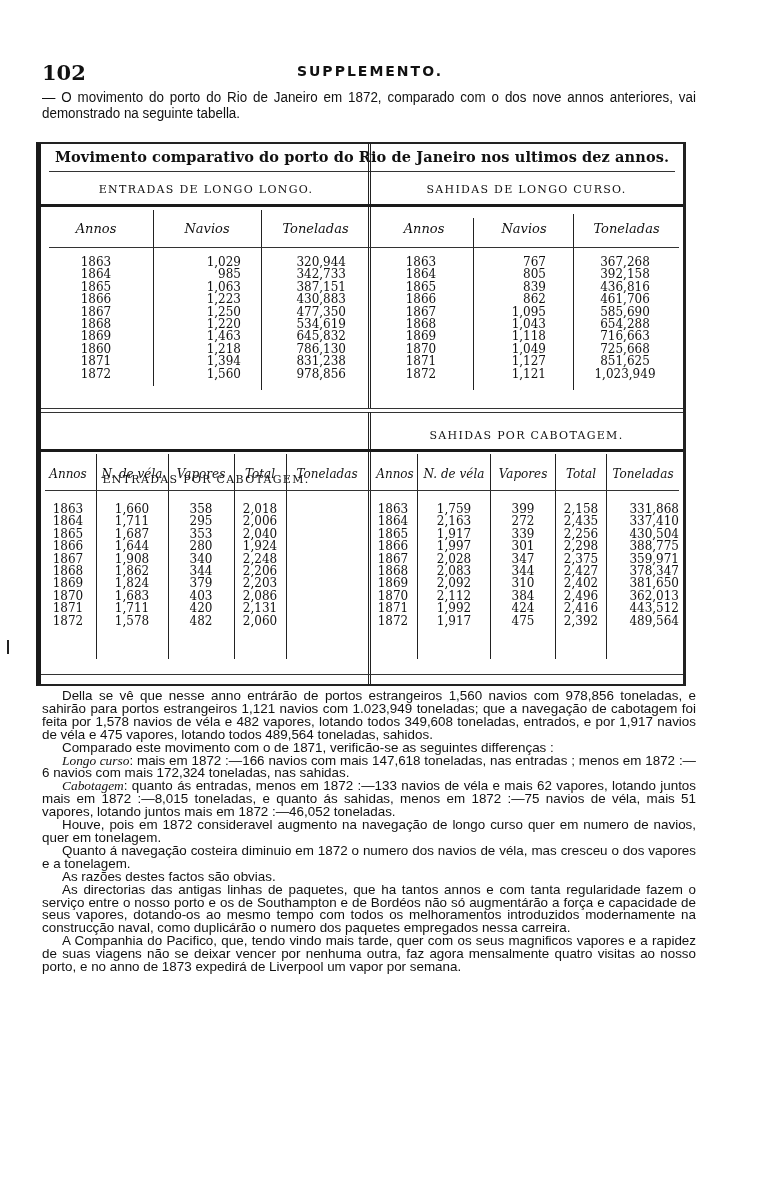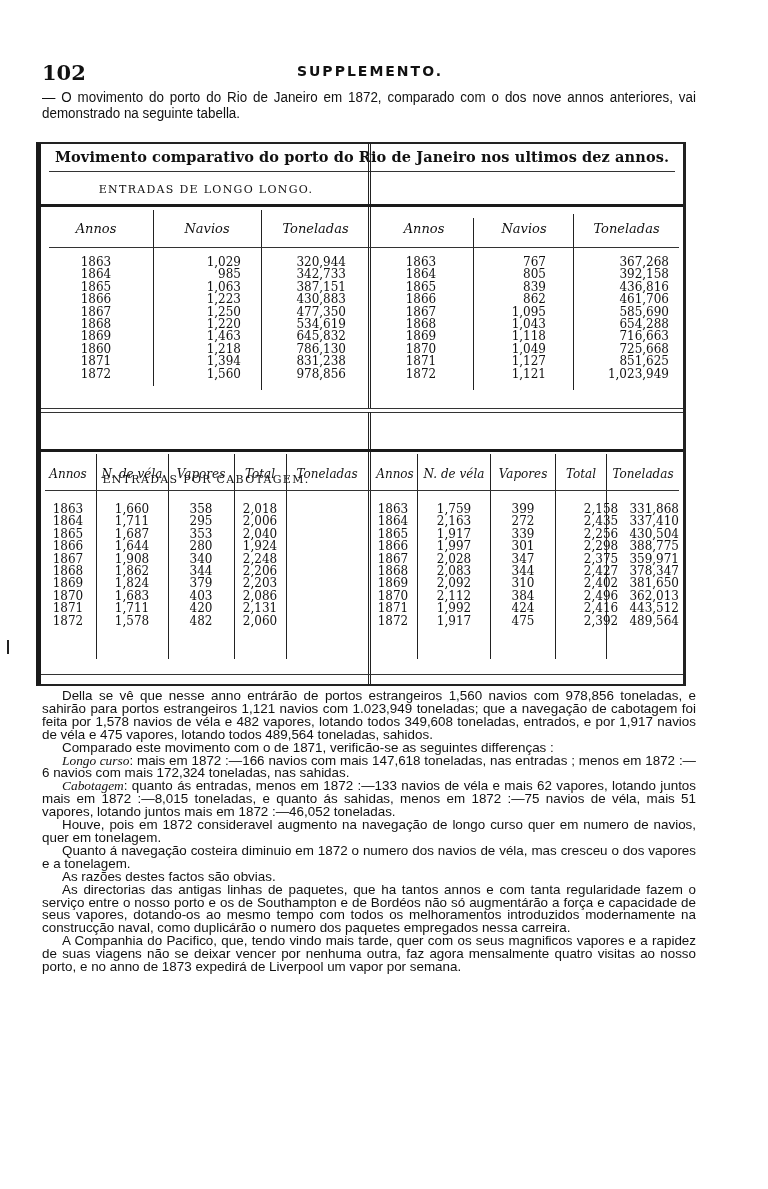--- a/index.html
+++ b/index.html
@@ -53,20 +53,21 @@
     <div class="running-title">SUPPLEMENTO.</div>
   </div>
 
   <div class="intro">— O movimento do porto do Rio de Janeiro em 1872, comparado com o dos nove annos anteriores, vai demonstrado na seguinte tabella.</div>
 
   <div class="frame">
     <div class="frame-title">Movimento comparativo do porto do Rio de Janeiro nos ultimos dez annos.</div>
     <div class="rule-thin" style="left:8px; right:8px; top:27px;"></div>
 
     <div class="section-title" style="left:0; width:330px; top:39px;">ENTRADAS DE LONGO LONGO.</div>
+    <div class="section-title" style="left:333px; width:305px; top:39px;">SAHIDAS DE LONGO CURSO.</div>
     <div class="vline-thick" style="left:327px; top:0px; height:264px;"></div>
     <div class="rule-thick" style="left:0; right:0; top:60px;"></div>
 
     <div class="col-head" style="left:0; width:110px; top:77px;">Annos</div>
     <div class="col-head" style="left:113px; width:106px; top:77px;">Navios</div>
     <div class="col-head" style="left:222px; width:105px; top:77px;">Toneladas</div>
     <div class="col-head" style="left:333px; width:100px; top:77px;">Annos</div>
     <div class="col-head" style="left:433px; width:100px; top:77px;">Navios</div>
     <div class="col-head" style="left:533px; width:105px; top:77px;">Toneladas</div>
 
@@ -119,36 +120,37 @@
     <div class="col r" style="left:440px; width:65px; top:112px;">767
 805
 839
 862
 1,095
 1,043
 1,118
 1,049
 1,127
 1,121</div>
-    <div class="col r" style="left:540px; width:88px; top:112px;">367,268
+    <div class="col r" style="left:540px; width:88px; top:112px;text-align:center;">367,268
 392,158
 436,816
 461,706
 585,690
 654,288
 716,663
 725,668
 851,625
 1,023,949</div>
 
     <div class="rule-thin" style="left:0; right:0; top:264px;"></div>
     <div class="rule-thin" style="left:0; right:0; top:268px;"></div>
 
     <div class="vline-thick" style="left:327px; top:268px; height:272px;"></div>
     <div class="section-title" style="left:0; width:330px; top:285px;margin-top:44px;">ENTRADAS POR CABOTAGEM.</div>
+    <div class="section-title" style="left:333px; width:305px; top:285px;">SAHIDAS POR CABOTAGEM.</div>
     <div class="rule-thick" style="left:0; right:0; top:305px;"></div>
 
     <div class="col-head" style="left:0px; width:54px; top:323px; font-size:12px;">Annos</div>
     <div class="col-head" style="left:56px; width:70px; top:323px; font-size:12px;">N. de véla</div>
     <div class="col-head" style="left:128px; width:64px; top:323px; font-size:12px;">Vapores</div>
     <div class="col-head" style="left:194px; width:50px; top:323px; font-size:12px;">Total</div>
     <div class="col-head" style="left:246px; width:80px; top:323px; font-size:12px;">Toneladas</div>
     <div class="col-head" style="left:330px; width:48px; top:323px; font-size:12px;">Annos</div>
     <div class="col-head" style="left:378px; width:70px; top:323px; font-size:12px;">N. de véla</div>
     <div class="col-head" style="left:450px; width:64px; top:323px; font-size:12px;">Vapores</div>
@@ -229,21 +231,21 @@
     <div class="col c" style="left:452px; width:60px; top:359px;">399
 272
 339
 301
 347
 344
 310
 384
 424
 475</div>
-    <div class="col c" style="left:536px; width:48px; top:359px;">2,158
+    <div class="col c" style="left:516px; width:48px; top:359px;">2,158
 2,435
 2,256
 2,298
 2,375
 2,427
 2,402
 2,496
 2,416
 2,392</div>
     <div class="col c" style="left:568px; width:70px; top:359px;text-align:right;">331,868

